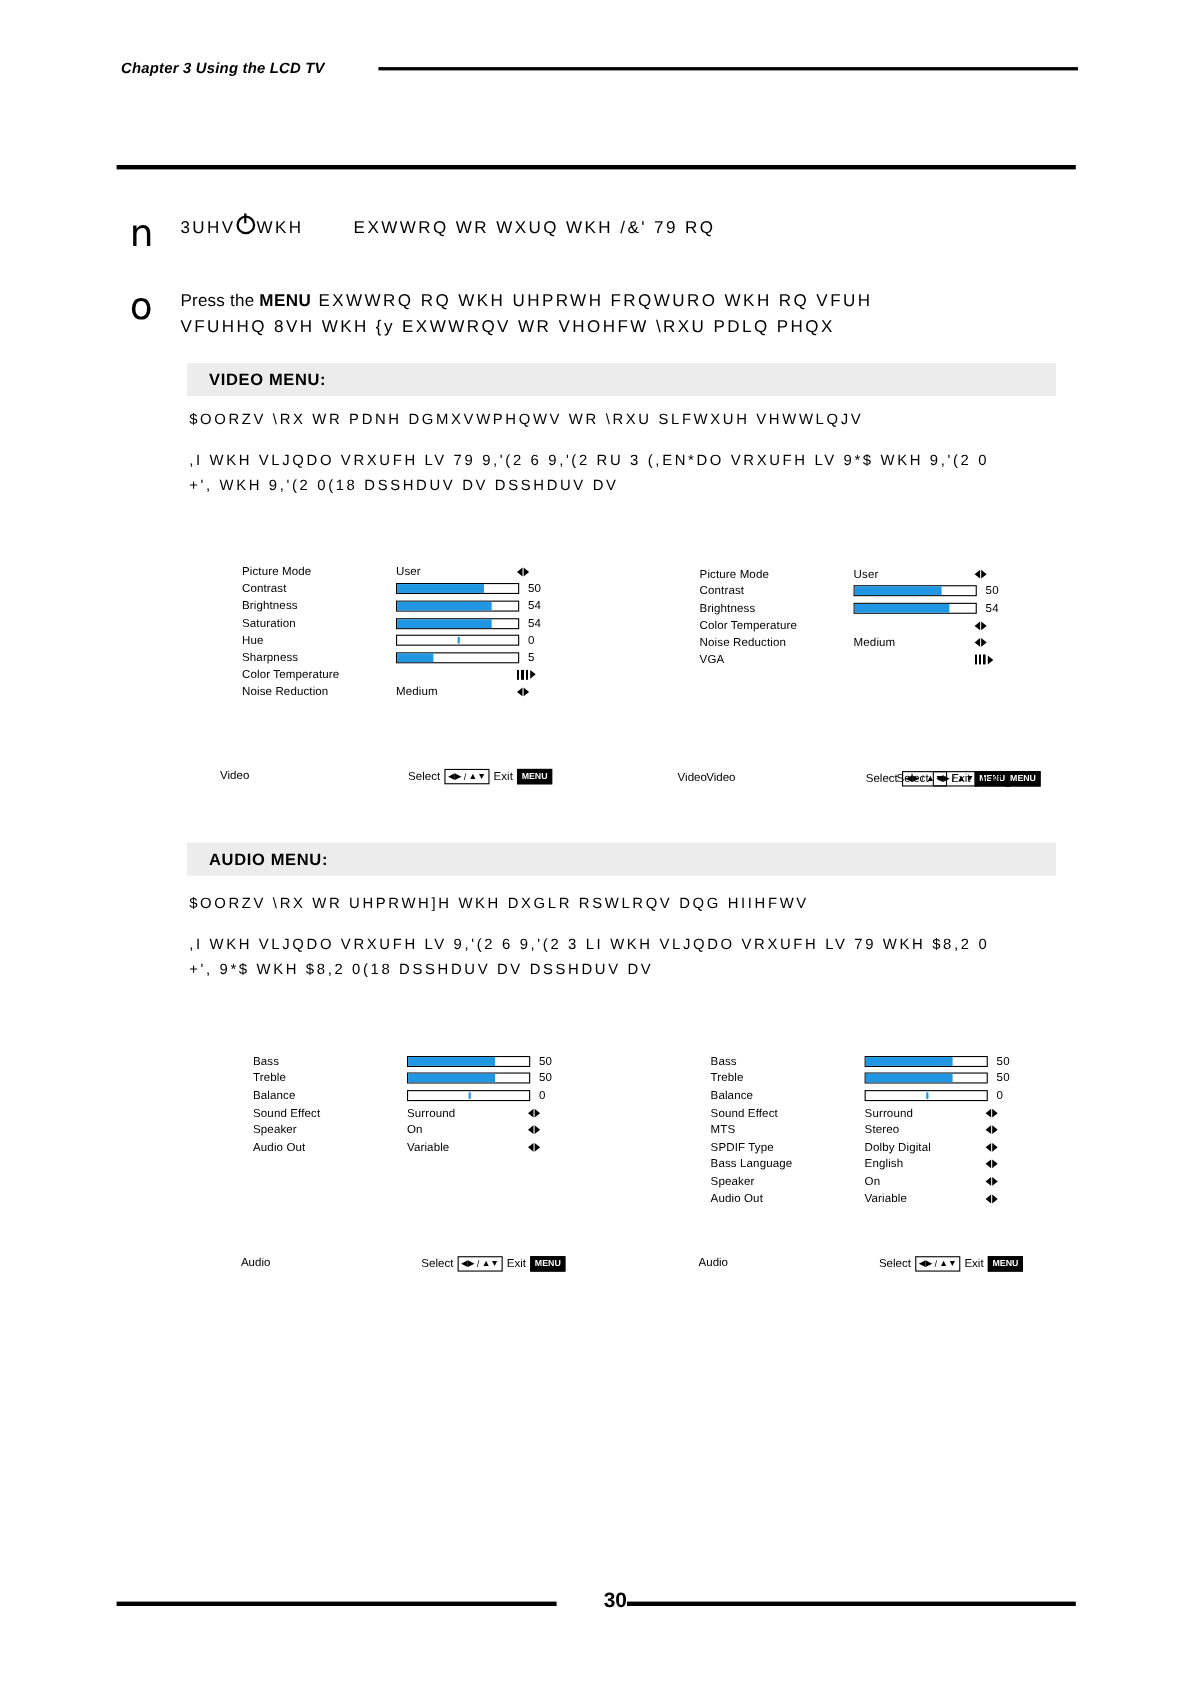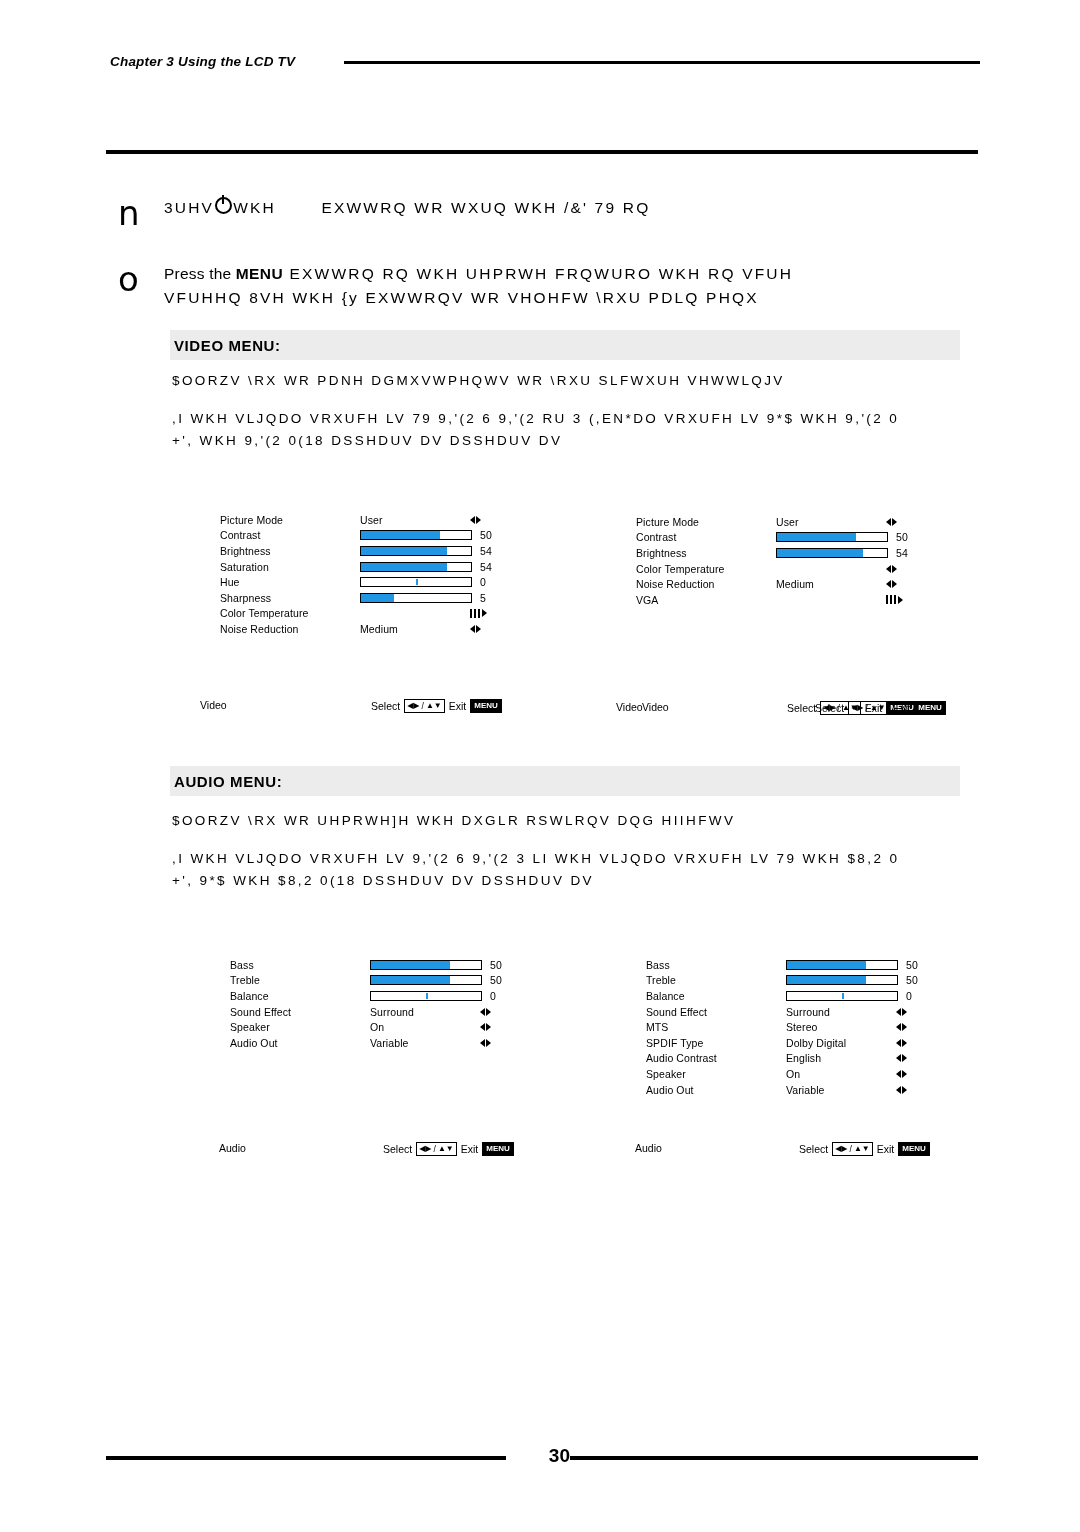--- a/index.html
+++ b/index.html
@@ -112,21 +112,21 @@
     width: 790px;
     height: 30px;
     background: #ececec;
     display: flex;
     align-items: center;
   }
   .section-bar span {
     font-size: 15px;
     font-weight: bold;
     letter-spacing: 0.6px;
-    padding-left: 4px;
+    padding-left: 20px;
   }
   .bar-video { top: 330px; }
   .bar-audio { top: 766px; }
 
   .para {
     position: absolute;
     font-size: 13.5px;
     letter-spacing: 2.4px;
     line-height: 22px;
   }
@@ -540,21 +540,21 @@
       </div>
       <div class="osd-row">
         <div class="osd-label">SPDIF Type</div>
         <div class="osd-value">Dolby Digital</div>
         <div class="arrows">
           <span class="tri-l"></span>
           <span class="tri-r"></span>
         </div>
       </div>
       <div class="osd-row">
-        <div class="osd-label">Audio Contrast</div>
+        <div class="osd-label">Bass Language</div>
         <div class="osd-value">English</div>
         <div class="arrows">
           <span class="tri-l"></span>
           <span class="tri-r"></span>
         </div>
       </div>
       <div class="osd-row">
         <div class="osd-label">Speaker</div>
         <div class="osd-value">On</div>
         <div class="arrows">

